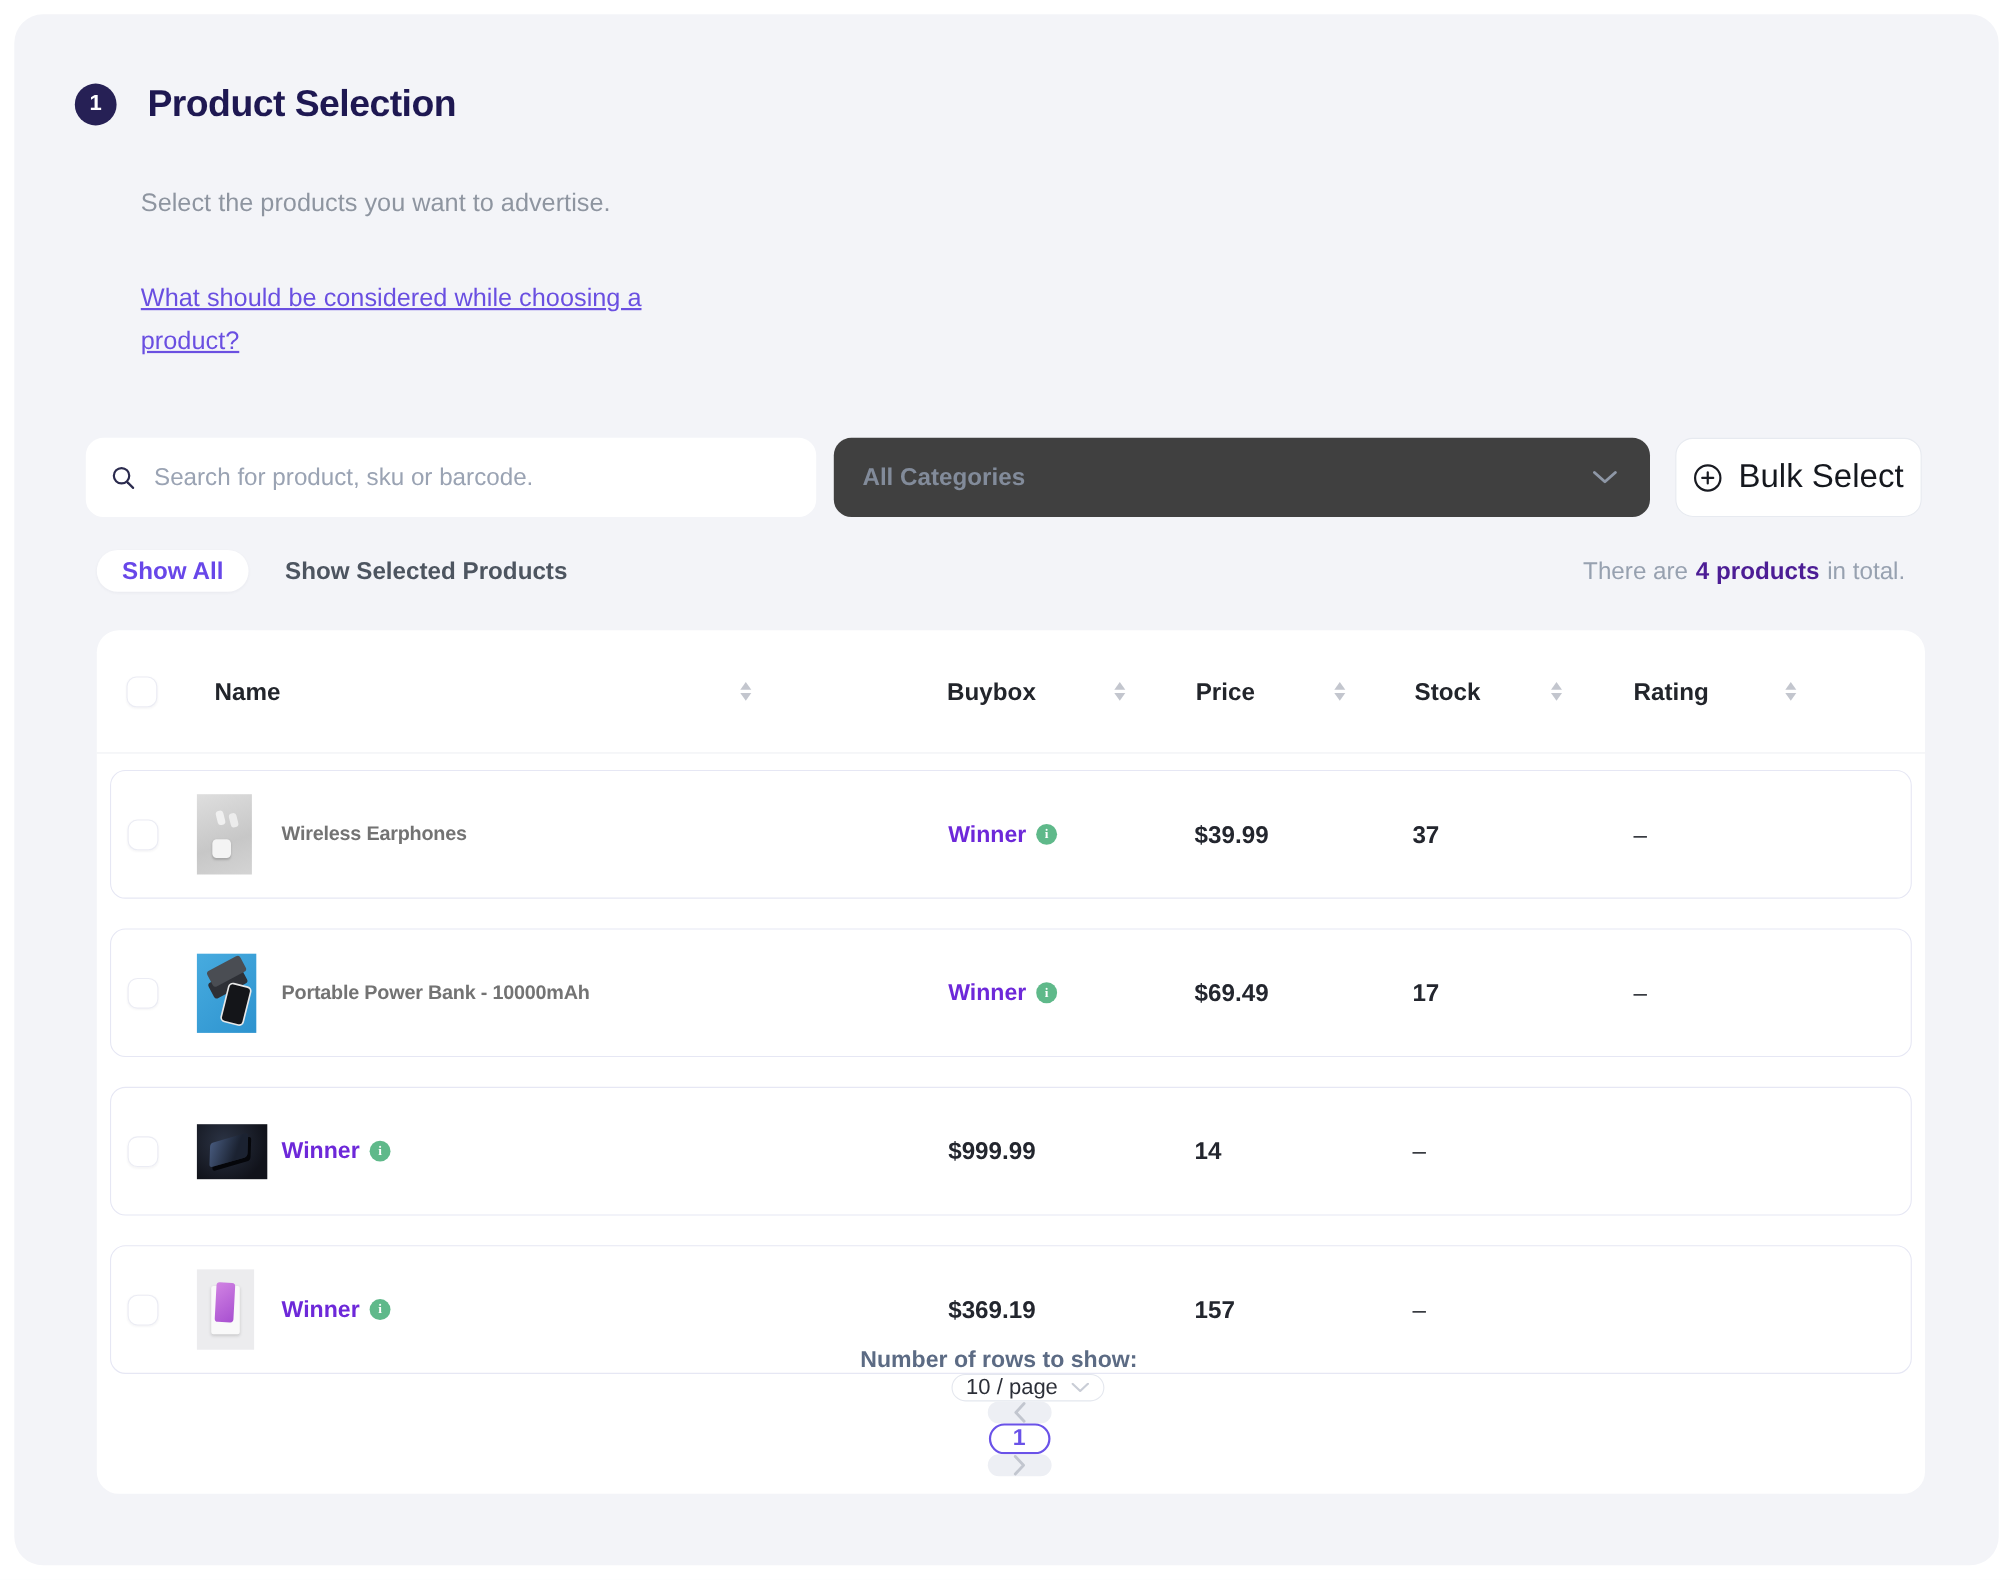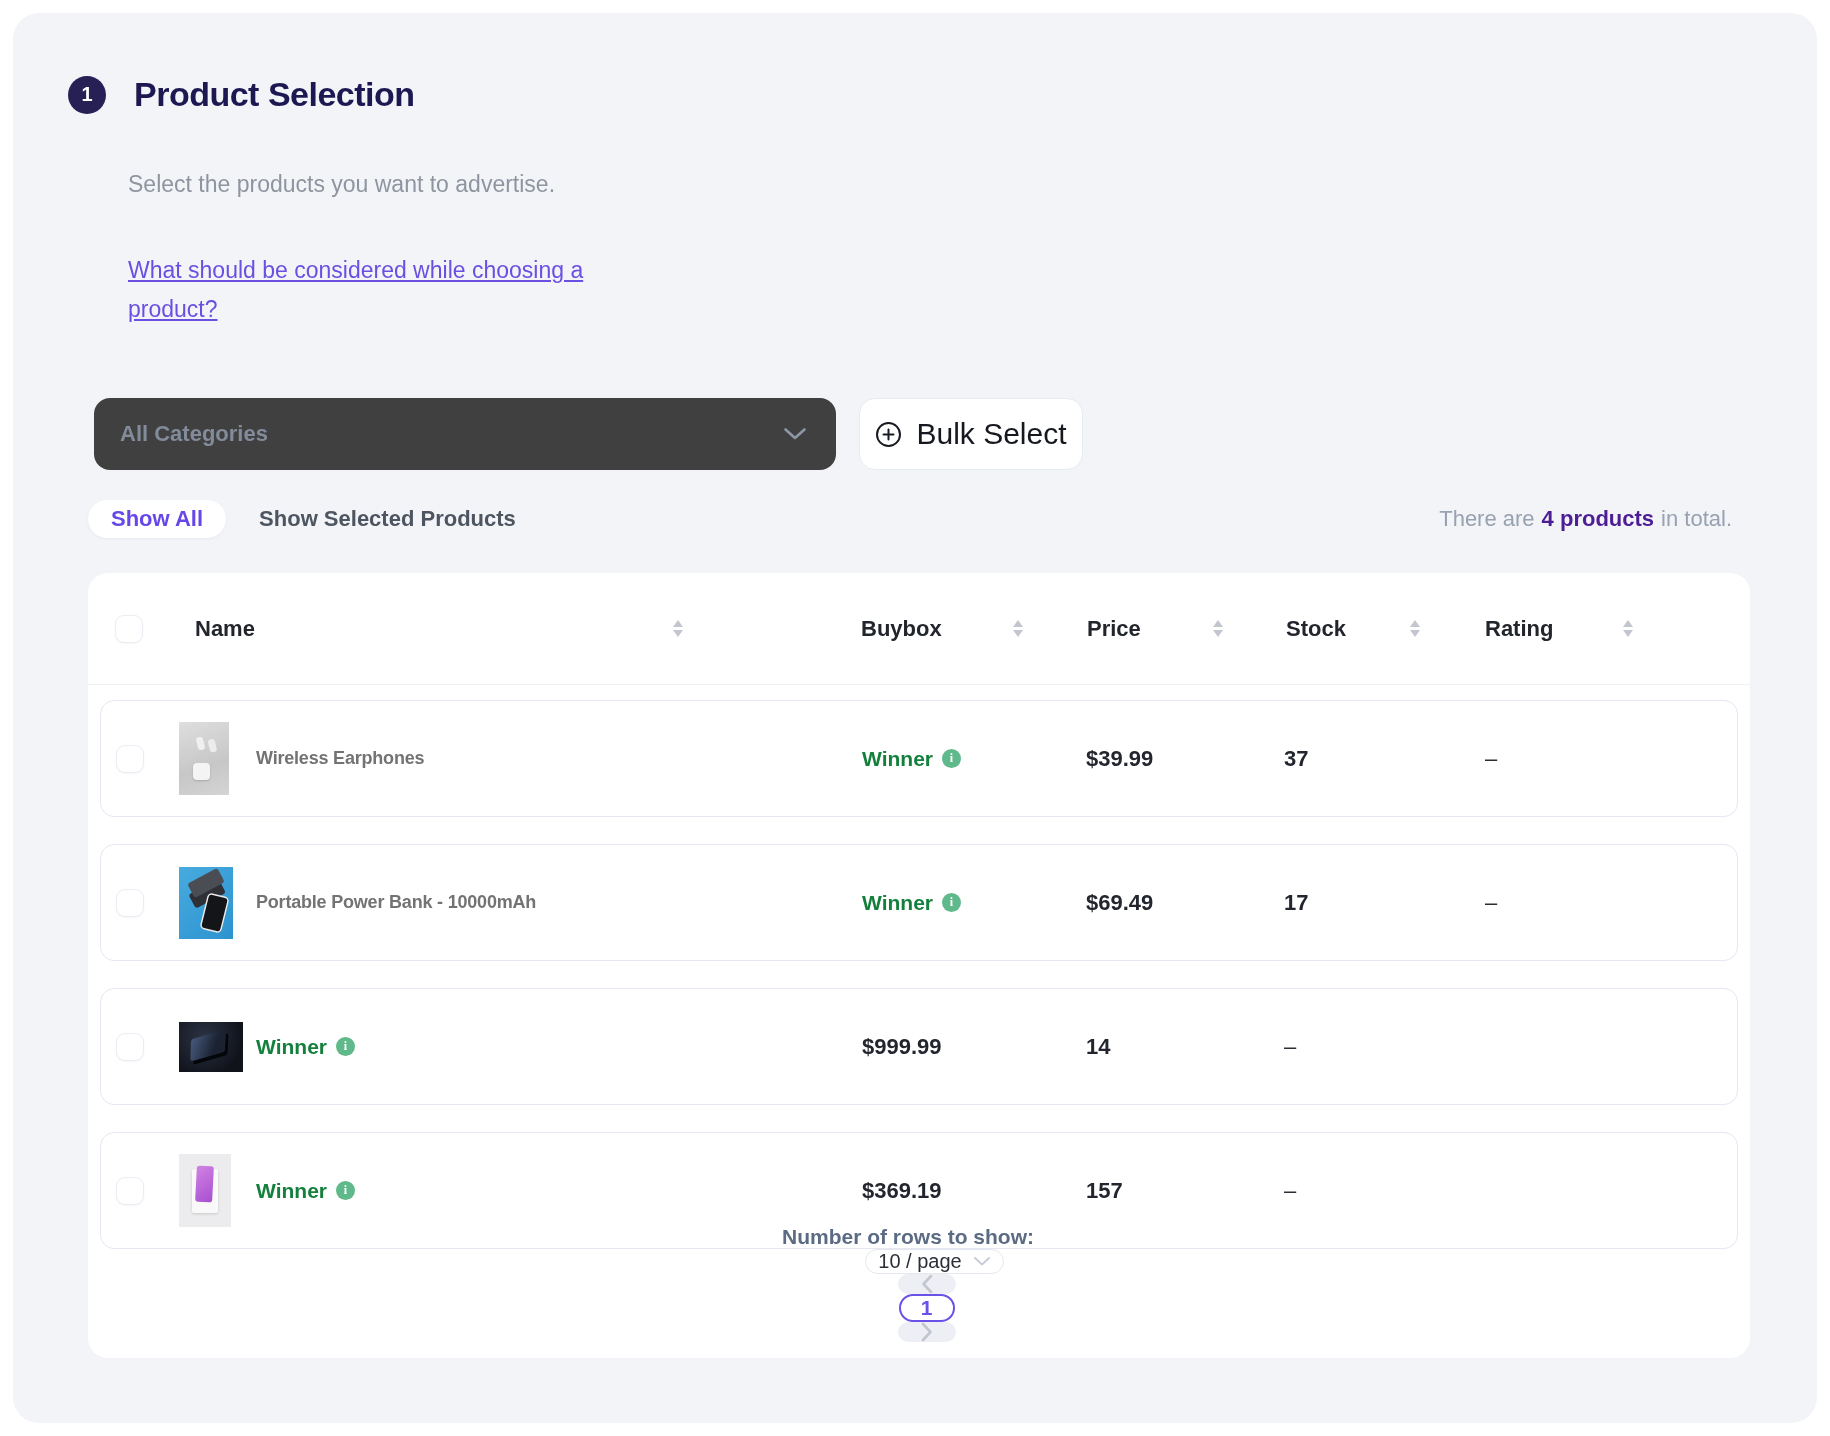--- a/index.html
+++ b/index.html
@@ -58,21 +58,21 @@
   .checkbox { width:28px; height:28px; background:#ffffff; border:1px solid #ebecf4; border-radius:9px;
               box-shadow:0 1px 2px rgba(20,20,60,0.04); cursor:pointer; }
   .thead .checkbox { position:absolute; left:27px; top:42px; }
 
   .rows { margin:15px 12px 0 12px; }
   .row-card { height:117px; background:#ffffff; border:1px solid #e6e7f4; border-radius:14px;
               margin-bottom:27px; display:grid; align-items:center; padding-left:15px;
               grid-template-columns:63px 77px 606px 224px 198px 201px 1fr; }
   .cell-name { font-size:18px; font-weight:bold; color:#737373; letter-spacing:-0.2px; }
   .cell-buybox { display:flex; align-items:center; gap:9px; }
-  .buybox-status { font-size:21px; font-weight:bold; color:#15803d; }
+  .buybox-status { font-size:21px; font-weight:bold; color:#6d28d9; }
   .info-icon { width:19px; height:19px; border-radius:50%; background:#5fb98a; color:#ffffff;
                font-size:12px; font-weight:bold; display:flex; align-items:center; justify-content:center;
                font-family:"Liberation Serif", serif; cursor:pointer; }
   .cell-price, .cell-stock { font-size:22px; font-weight:600; color:#23262e; }
   .cell-rating { font-size:22px; color:#2b2e35; }
 
   
   .thumb { position:relative; overflow:hidden; }
   .img-earphones { width:50px; height:73px; background:linear-gradient(160deg,#dedede,#c7c7c7 60%,#d4d4d4); }
   .img-earphones::before { content:""; position:absolute; left:14px; bottom:15px; width:17px; height:17px;
@@ -118,20 +118,27 @@
 <div class="panel">
 
   <div class="step-row">
     <div class="step-circle">1</div>
     <div class="page-title">Product Selection</div>
   </div>
   <div class="subtitle">Select the products you want to advertise.</div>
   <a class="help-link">What should be considered while choosing a product?</a>
 
   <div class="controls">
+    <div class="search-box">
+      <svg width="24" height="24" viewBox="0 0 24 24" fill="none">
+        <circle cx="10.5" cy="10.5" r="7" stroke="#2b2b4e" stroke-width="2"></circle>
+        <line x1="16" y1="16.5" x2="21" y2="21.5" stroke="#2b2b4e" stroke-width="2" stroke-linecap="round"></line>
+      </svg>
+      <input type="text" placeholder="Search for product, sku or barcode." style="">
+    </div>
     <div class="category-select">
       <span class="value">All Categories</span>
       <svg width="22" height="12" viewBox="0 0 22 12" fill="none">
         <path d="M1.5 1.5 L11 10 L20.5 1.5" stroke="#8e97a6" stroke-width="2.6" stroke-linecap="round" stroke-linejoin="round"></path>
       </svg>
     </div>
     <button class="bulk-btn">
       <svg width="27" height="27" viewBox="0 0 27 27" fill="none">
         <circle cx="13.5" cy="13.5" r="11.5" stroke="#191b22" stroke-width="2"></circle>
         <line x1="13.5" y1="8.5" x2="13.5" y2="18.5" stroke="#191b22" stroke-width="2" stroke-linecap="round"></line>

